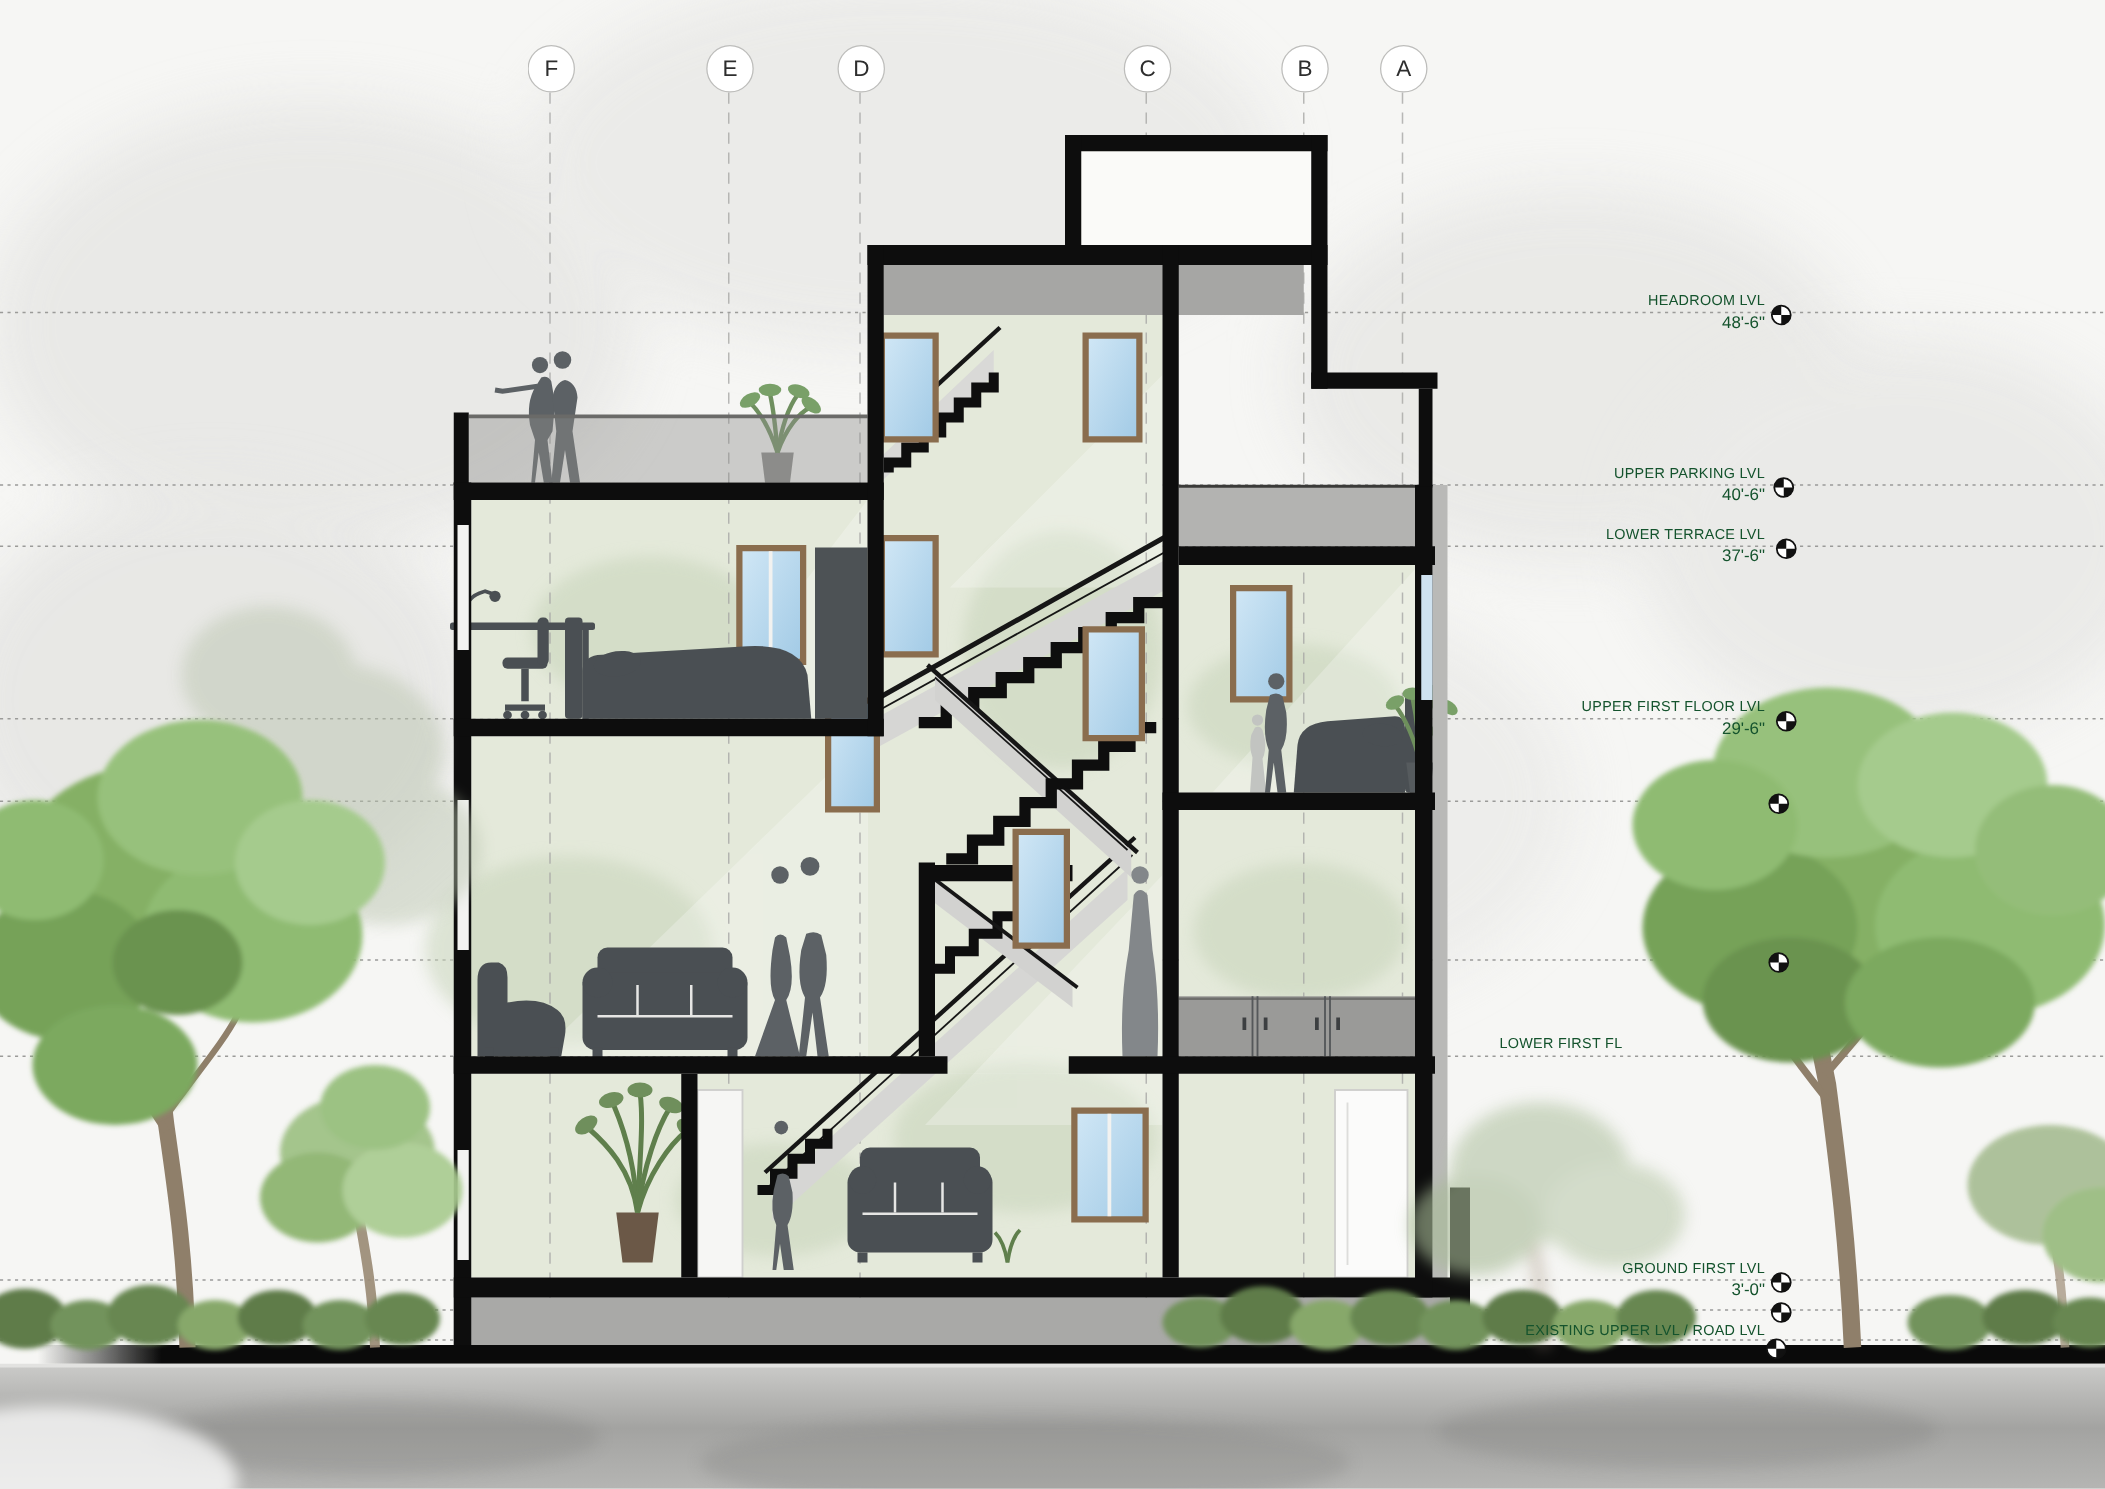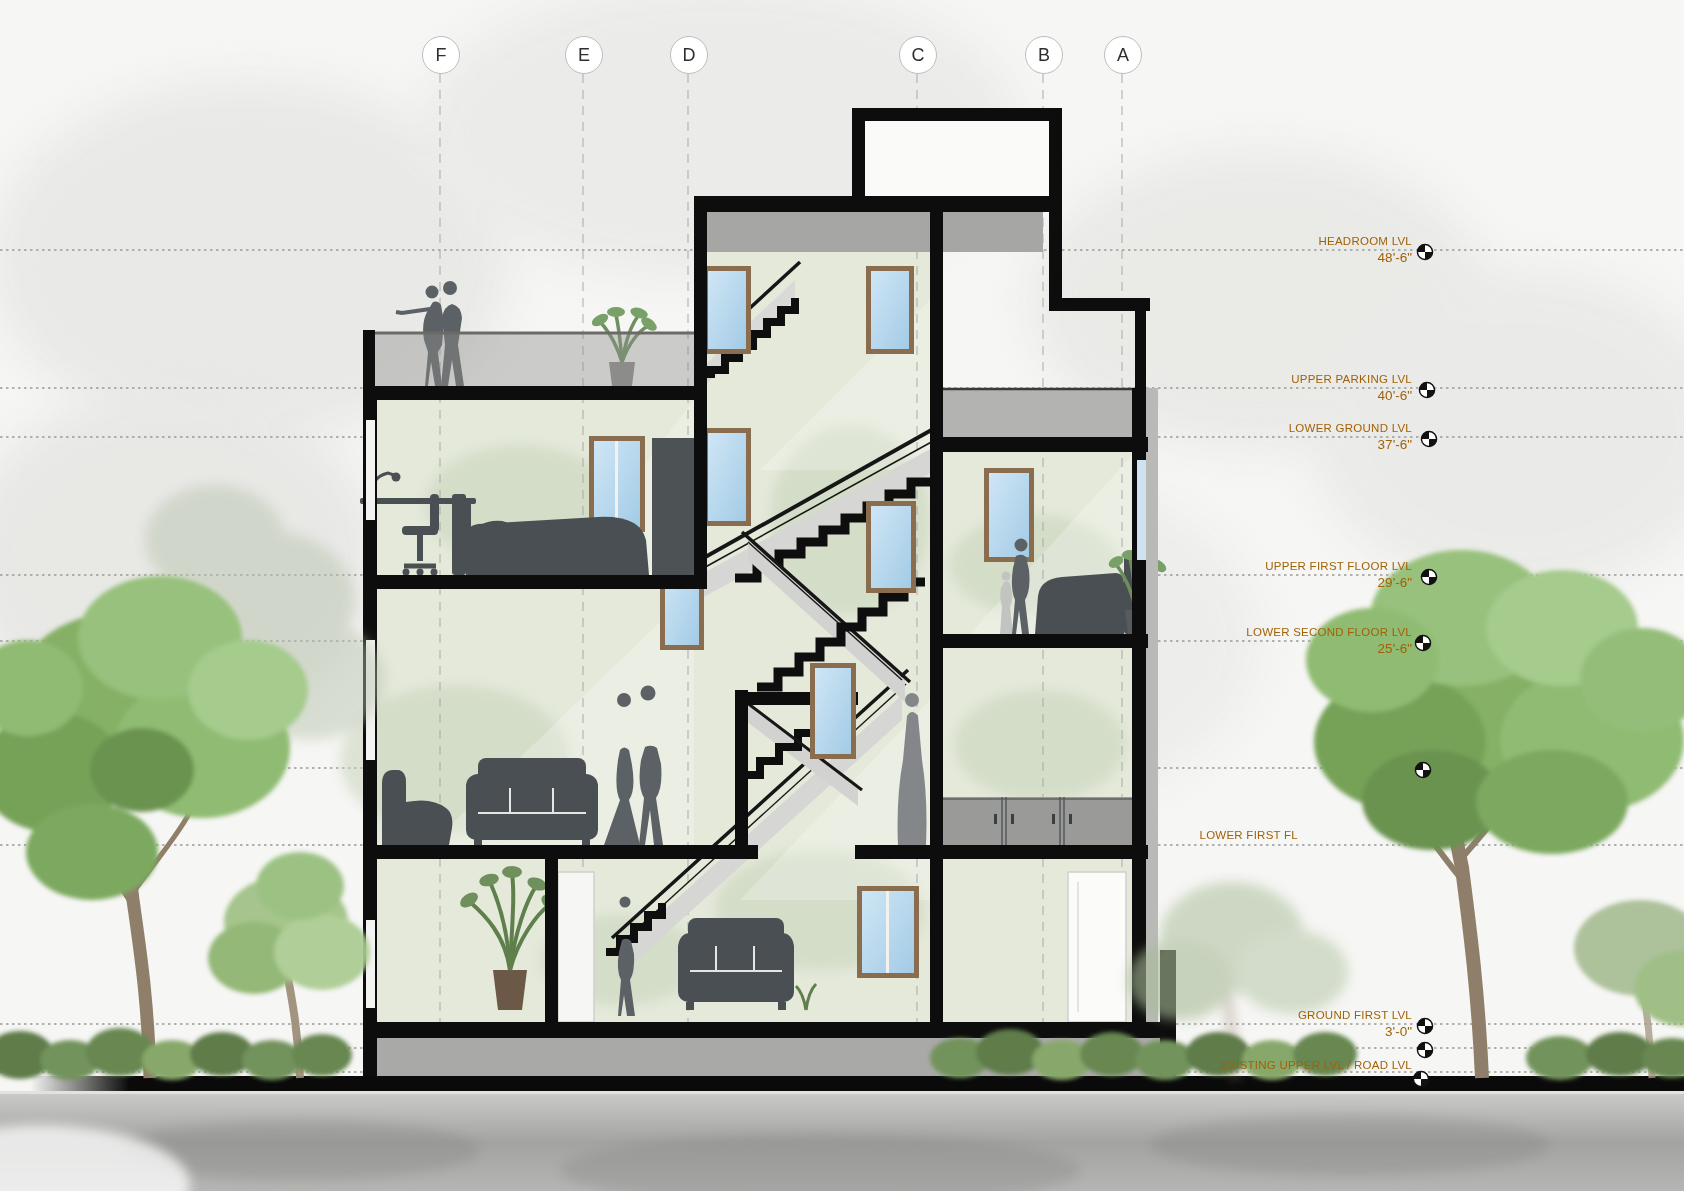--- a/index.html
+++ b/index.html
@@ -10,21 +10,21 @@
   }
   svg{position:absolute;left:0;top:0;}
   
   .bubble{
     position:absolute;top:36px;width:36px;height:36px;border-radius:50%;
     border:1.4px solid #bdbdbb;background:#ffffff;
     text-align:center;line-height:36px;font-size:18px;font-weight:300;
     color:#2e2e2e;letter-spacing:0;
   }
   
-  .lvl{position:absolute;width:330px;text-align:right;color:#a16207;}
+  .lvl{position:absolute;width:330px;text-align:right;color:#14532d;}
   .lvl-name{display:block;font-size:11.5px;letter-spacing:.25px;line-height:13px;white-space:pre;}
   .lvl-elev{display:block;font-size:13.5px;line-height:16px;margin-top:2px;white-space:pre;}
   .lvl-marker{position:absolute;width:18px;height:18px;}
 </style>
 </head>
 <body>
 
 <div id="stage">
 
 <svg width="1684" height="1191" viewBox="0 0 1684 1191">
@@ -538,43 +538,39 @@
   <span class="lvl-name">UPPER PARKING LVL</span>
   <span class="lvl-elev">40'-6"</span>
 </div>
 <svg class="lvl-marker" style="left:1418px;top:381px" viewBox="0 0 20 20">
   <circle cx="10" cy="10" r="8.4" fill="#fff" stroke="#111" stroke-width="1.6"></circle>
   <path d="M10,10 L10,1.6 A8.4,8.4 0 0 0 1.6,10 Z" fill="#111"></path>
       <path d="M10,10 L18.4,10 A8.4,8.4 0 0 1 10,18.4 Z" fill="#111"></path>
 </svg>
 
 <div class="lvl" style="left:1082px;top:422px">
-  <span class="lvl-name">LOWER GROUND LVL</span>
+  <span class="lvl-name">LOWER TERRACE LVL</span>
   <span class="lvl-elev">37'-6"</span>
 </div>
 <svg class="lvl-marker" style="left:1420px;top:430px" viewBox="0 0 20 20">
   <circle cx="10" cy="10" r="8.4" fill="#fff" stroke="#111" stroke-width="1.6"></circle>
   <path d="M10,10 L10,1.6 A8.4,8.4 0 0 0 1.6,10 Z" fill="#111"></path>
       <path d="M10,10 L18.4,10 A8.4,8.4 0 0 1 10,18.4 Z" fill="#111"></path>
 </svg>
 
 <div class="lvl" style="left:1082px;top:560px">
   <span class="lvl-name">UPPER FIRST FLOOR LVL</span>
   <span class="lvl-elev">29'-6"</span>
 </div>
 <svg class="lvl-marker" style="left:1420px;top:568px" viewBox="0 0 20 20">
   <circle cx="10" cy="10" r="8.4" fill="#fff" stroke="#111" stroke-width="1.6"></circle>
   <path d="M10,10 L10,1.6 A8.4,8.4 0 0 0 1.6,10 Z" fill="#111"></path>
       <path d="M10,10 L18.4,10 A8.4,8.4 0 0 1 10,18.4 Z" fill="#111"></path>
 </svg>
 
-<div class="lvl" style="left:1082px;top:626px">
-  <span class="lvl-name">LOWER SECOND FLOOR LVL</span>
-  <span class="lvl-elev">25'-6"</span>
-</div>
 <svg class="lvl-marker" style="left:1414px;top:634px" viewBox="0 0 20 20">
   <circle cx="10" cy="10" r="8.4" fill="#fff" stroke="#111" stroke-width="1.6"></circle>
   <path d="M10,10 L10,1.6 A8.4,8.4 0 0 0 1.6,10 Z" fill="#111"></path>
       <path d="M10,10 L18.4,10 A8.4,8.4 0 0 1 10,18.4 Z" fill="#111"></path>
 </svg>
 
 <svg class="lvl-marker" style="left:1414px;top:761px" viewBox="0 0 20 20">
   <circle cx="10" cy="10" r="8.4" fill="#fff" stroke="#111" stroke-width="1.6"></circle>
   <path d="M10,10 L10,1.6 A8.4,8.4 0 0 0 1.6,10 Z" fill="#111"></path>
       <path d="M10,10 L18.4,10 A8.4,8.4 0 0 1 10,18.4 Z" fill="#111"></path>

